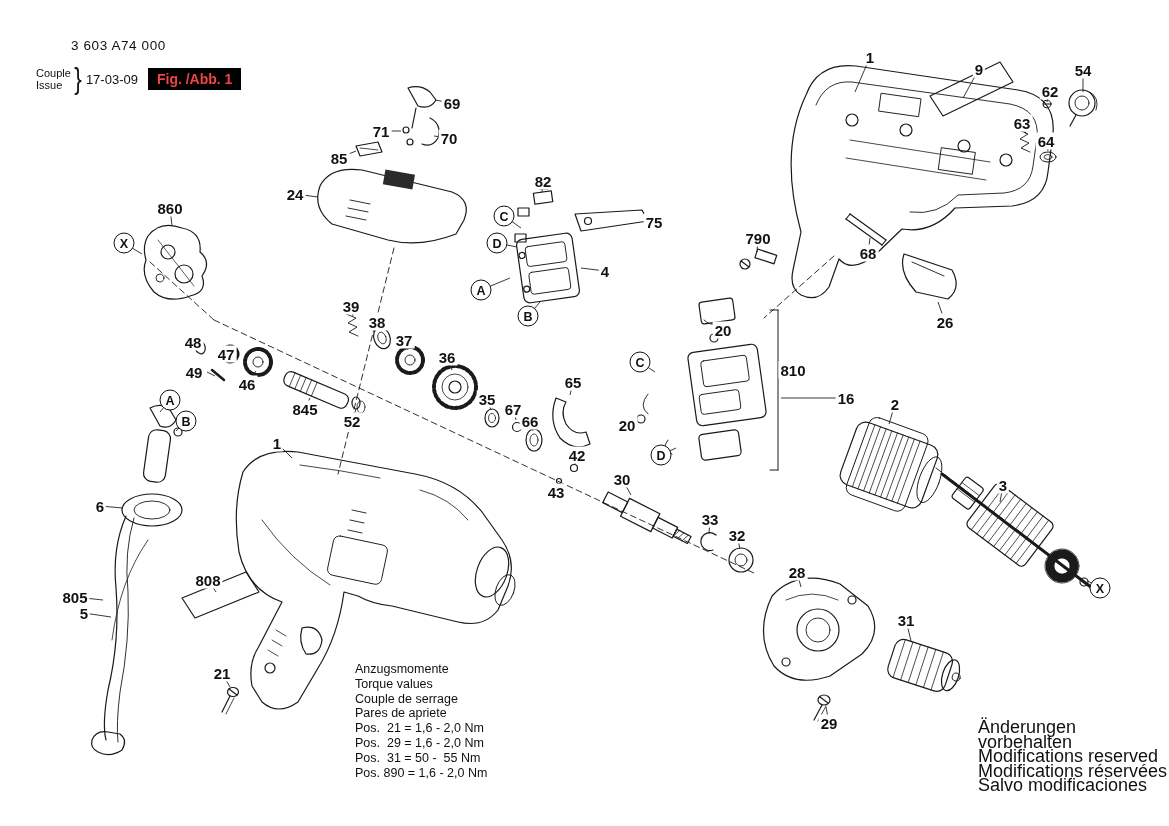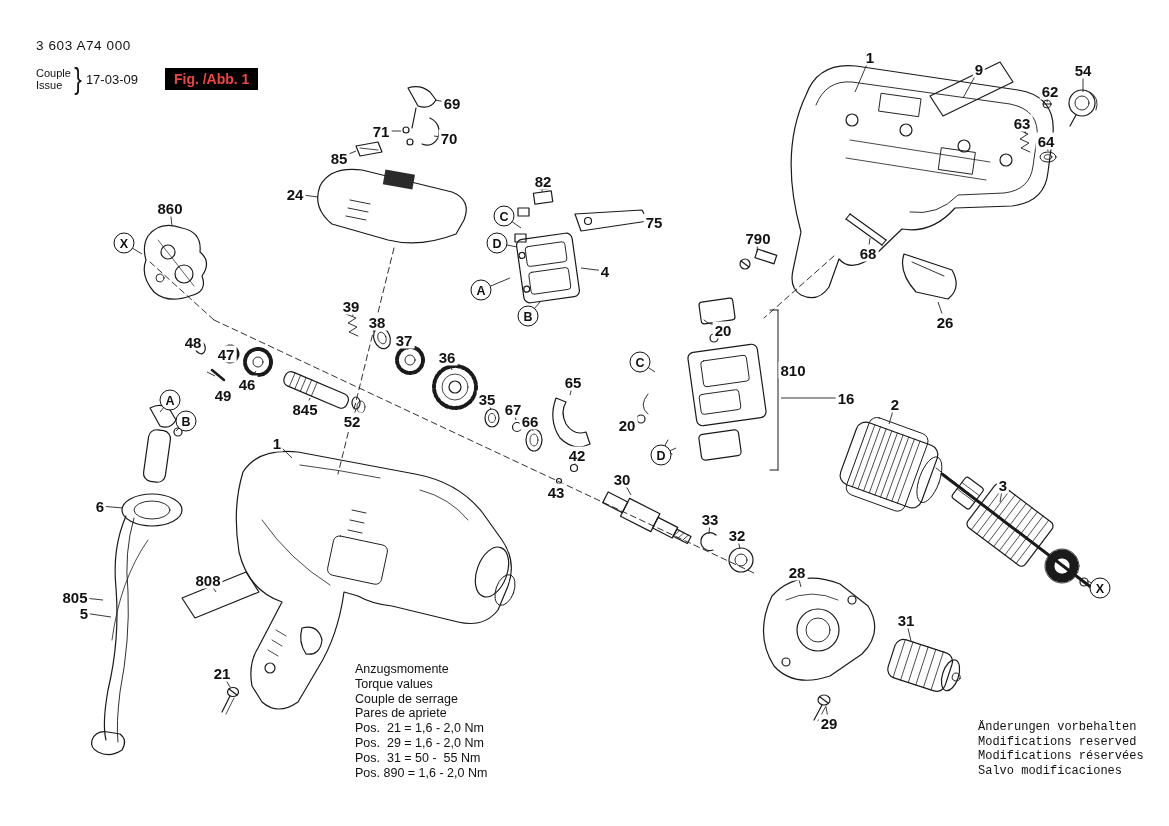--- a/index.html
+++ b/index.html
@@ -22,34 +22,34 @@
     background:#fff; padding:1px 2px; white-space:nowrap;
   }
   .letter-callout {
     position:absolute; transform:translate(-50%,-50%);
     width:21px; height:21px; border:1.8px solid #111; border-radius:50%;
     background:#fff; font-weight:bold; font-size:12.5px;
     display:flex; align-items:center; justify-content:center;
   }
 
   #title-block { position:absolute; left:36px; top:38px; z-index:4; }
-  .part-number { font-size:13.5px; letter-spacing:0.6px; }
+  .part-number { font-size:13.5px; letter-spacing:0.6px;margin-left:35px; }
   .issue-row { display:flex; align-items:center; margin-top:9px; }
   .stand-issue { font-size:11px; line-height:12px; }
   .brace { font-size:30px; font-weight:300; margin:0 3px 0 2px; transform:scaleX(0.75); }
-  .date { font-size:13px; margin-right:27px; }
+  .date { font-size:13px; margin-right:10px; }
   .fig-box { background:#000; color:#ef4444; font-weight:bold; font-size:14px; padding:3px 9px; }
 
   #torque-note {
     position:absolute; left:355px; top:662px; z-index:4;
     font-size:12.5px; line-height:14.8px; white-space:pre;
   }
   #legal-note {
     position:absolute; left:978px; top:720px; z-index:4;
-    font-size:12px; line-height:14.6px;font-family:Liberation Mono, monospace;
+    font-size:18px; line-height:14.6px;
   }
 </style>
 </head>
 <body>
 
 <svg id="diagram-svg" width="1169" height="826" viewBox="0 0 1169 826" xmlns="http://www.w3.org/2000/svg">
   <g fill="none" stroke="#1a1a1a" stroke-width="1.2" stroke-linecap="round" stroke-linejoin="round">
 
     <g stroke-width="0.9" stroke-dasharray="6 4">
       <path d="M150 262 L214 320"></path>
@@ -369,21 +369,21 @@
     <div class="callout" style="left: 758px; top: 238px;">790</div>
     <div class="callout" style="left: 868px; top: 253px;">68</div>
     <div class="callout" style="left: 945px; top: 322px;">26</div>
     <div class="callout" style="left: 605px; top: 271px;">4</div>
     <div class="callout" style="left: 351px; top: 306px;">39</div>
     <div class="callout" style="left: 377px; top: 322px;">38</div>
     <div class="callout" style="left: 404px; top: 340px;">37</div>
     <div class="callout" style="left: 447px; top: 357px;">36</div>
     <div class="callout" style="left: 193px; top: 342px;">48</div>
     <div class="callout" style="left: 226px; top: 354px;">47</div>
-    <div class="callout" style="left: 223px; top: 372px; margin-top: 23px;">49</div>
+    <div class="callout" style="left: 194px; top: 372px;">49</div>
     <div class="callout" style="left: 247px; top: 384px;">46</div>
     <div class="callout" style="left: 305px; top: 409px;">845</div>
     <div class="callout" style="left: 352px; top: 421px;">52</div>
     <div class="callout" style="left: 487px; top: 399px;">35</div>
     <div class="callout" style="left: 513px; top: 409px;">67</div>
     <div class="callout" style="left: 530px; top: 421px;">66</div>
     <div class="callout" style="left: 573px; top: 382px;">65</div>
     <div class="callout" style="left: 577px; top: 455px;">42</div>
     <div class="callout" style="left: 556px; top: 492px;">43</div>
     <div class="callout" style="left: 622px; top: 479px;">30</div>

